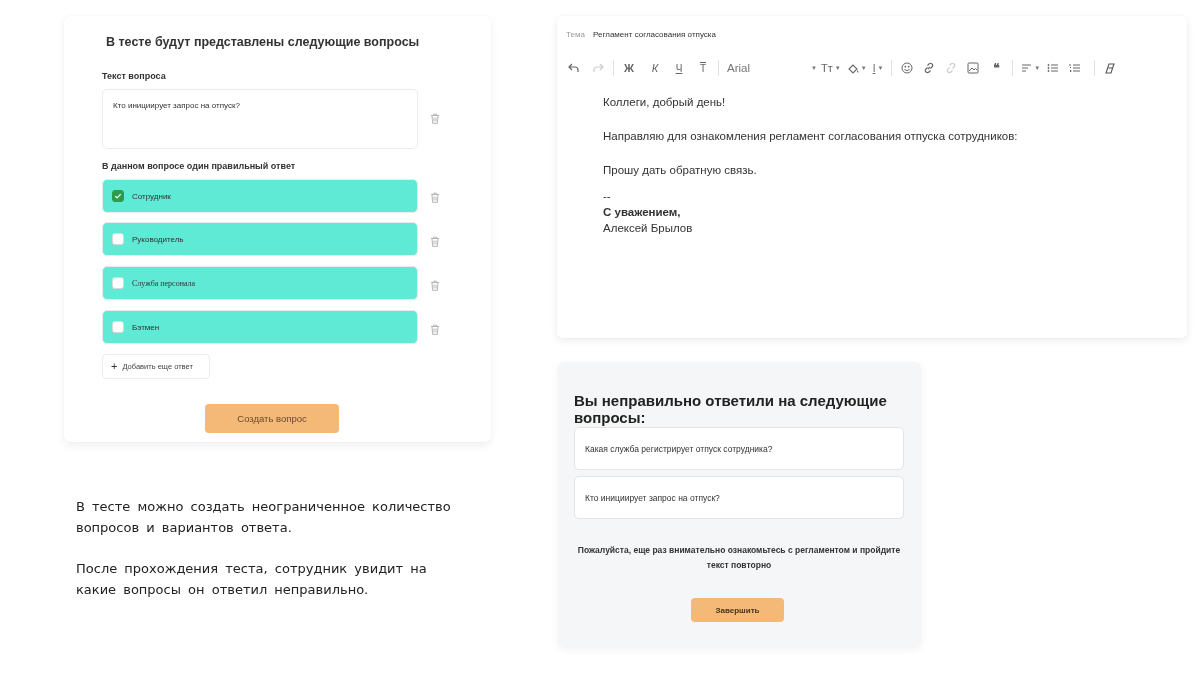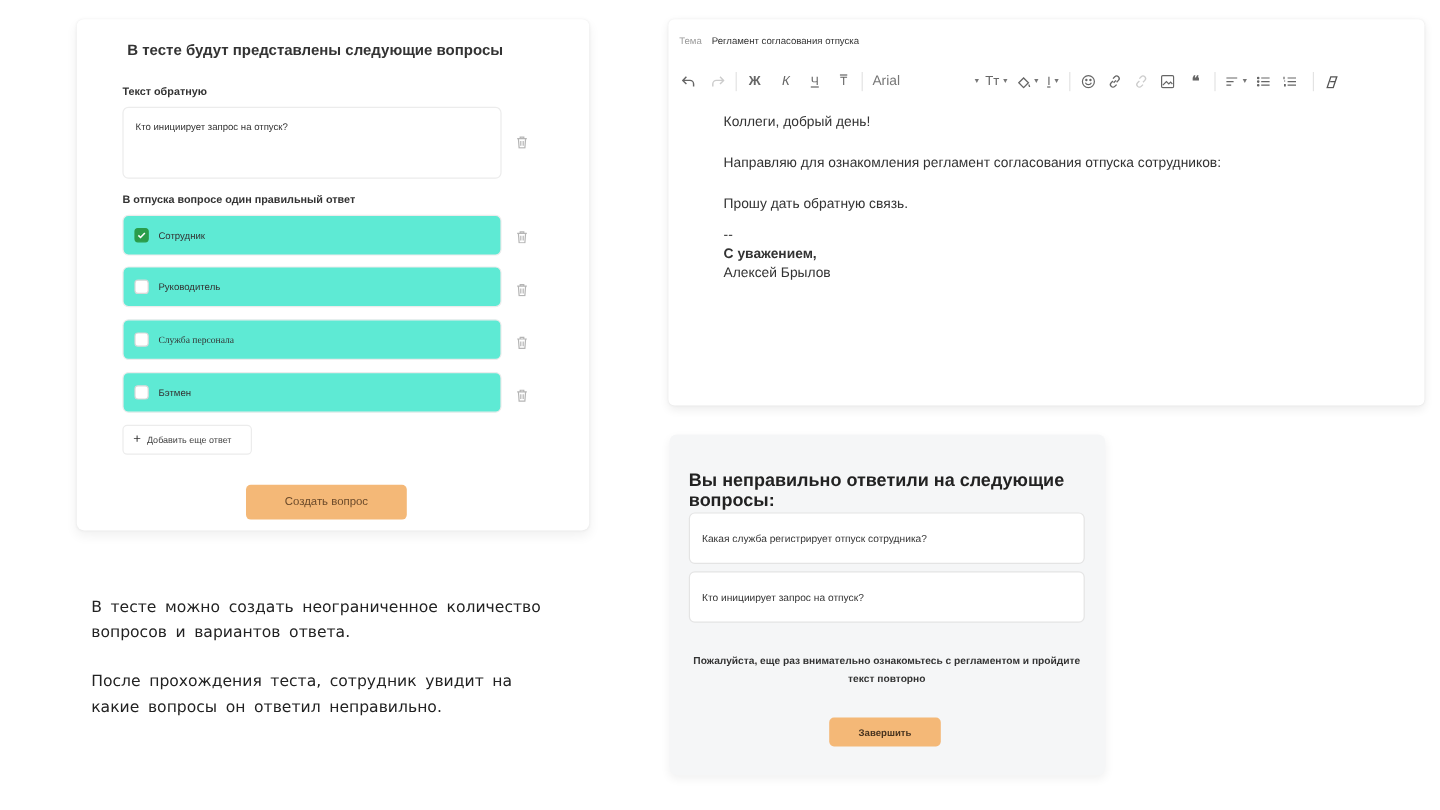--- a/index.html
+++ b/index.html
@@ -113,29 +113,29 @@
     display: flex; align-items: center; justify-content: center;
     font-size: 8px; font-weight: bold; color: #4a3520;
   }
 </style>
 </head>
 <body>
 
 <div class="builder-card">
   <div class="builder-title">В тесте будут представлены следующие вопросы</div>
 
-  <div class="field-label" style="top:55px;">Текст обратную</div>
+  <div class="field-label" style="top:55px;">Текст вопроса</div>
   <div class="question-box">Кто инициирует запрос на отпуск?</div>
   <div class="trash" style="left:366px; top:97px;">
     <svg viewBox="0 0 10 11" fill="none" stroke="#b5b5b5" stroke-width="1">
         <path d="M1 2.5h8M3.5 2.5V1.2h3v1.3M2 2.5l.6 7.8h4.8L8 2.5M4 4.5v4M6 4.5v4"></path>
       </svg>
   </div>
 
-  <div class="field-label" style="top:145px;">В отпуска вопросе один правильный ответ</div>
+  <div class="field-label" style="top:145px;">В данном вопросе один правильный ответ</div>
 
   <div class="answer-row" style="top:163px;">
     <div class="checkbox checked">
       <svg viewBox="0 0 8 8" fill="none" stroke="#fff" stroke-width="1.3">
           <path d="M1.3 4.2l1.8 1.7 3.6-3.8"></path>
         </svg>
     </div>
     <span class="answer-text">Сотрудник</span>
   </div>
   <div class="trash" style="left:366px; top:176px;">

